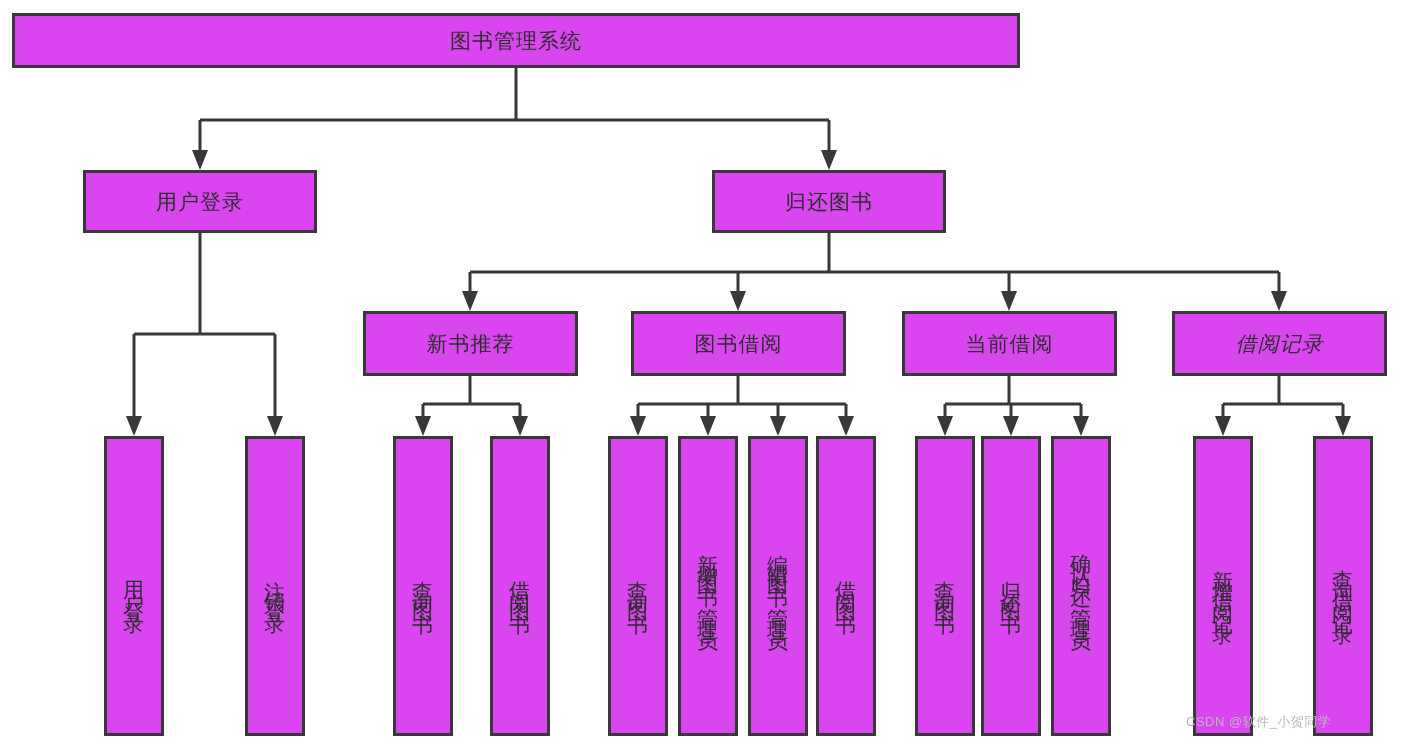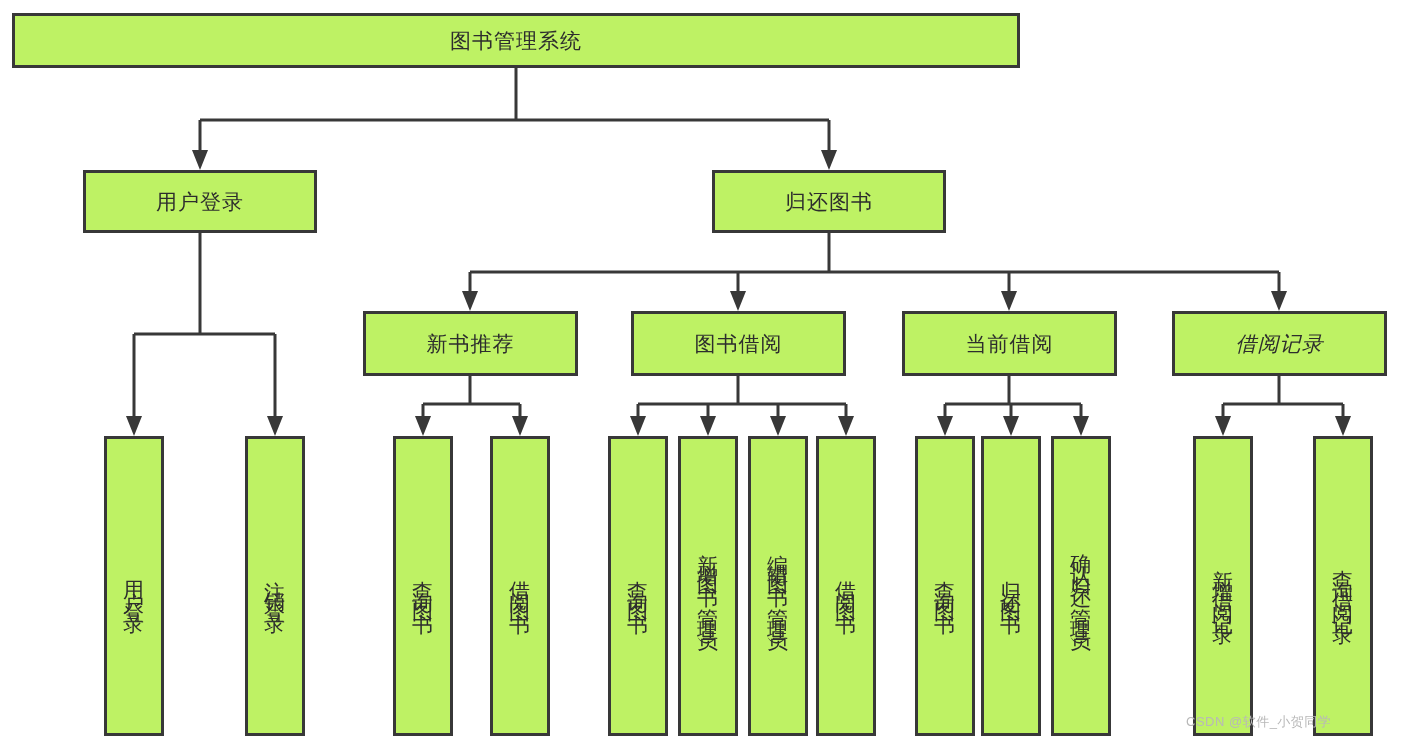--- a/index.html
+++ b/index.html
@@ -17,21 +17,21 @@
   }
   .connectors {
     position: absolute;
     left: 0;
     top: 0;
     width: 1405px;
     height: 747px;
   }
   .box {
     position: absolute;
-    background: #bef264;
+    background: #d946ef;
     border: 3px solid #383838;
     box-sizing: border-box;
     display: flex;
     align-items: center;
     justify-content: center;
     color: #2d2d2d;
   }
   .h-label {
     font-size: 21px;
     letter-spacing: 1px;

